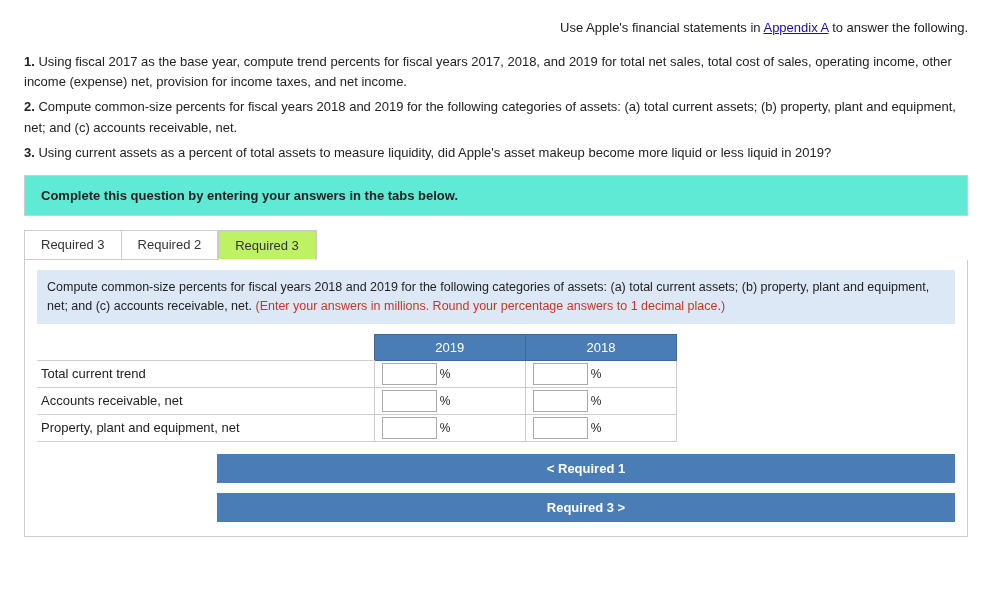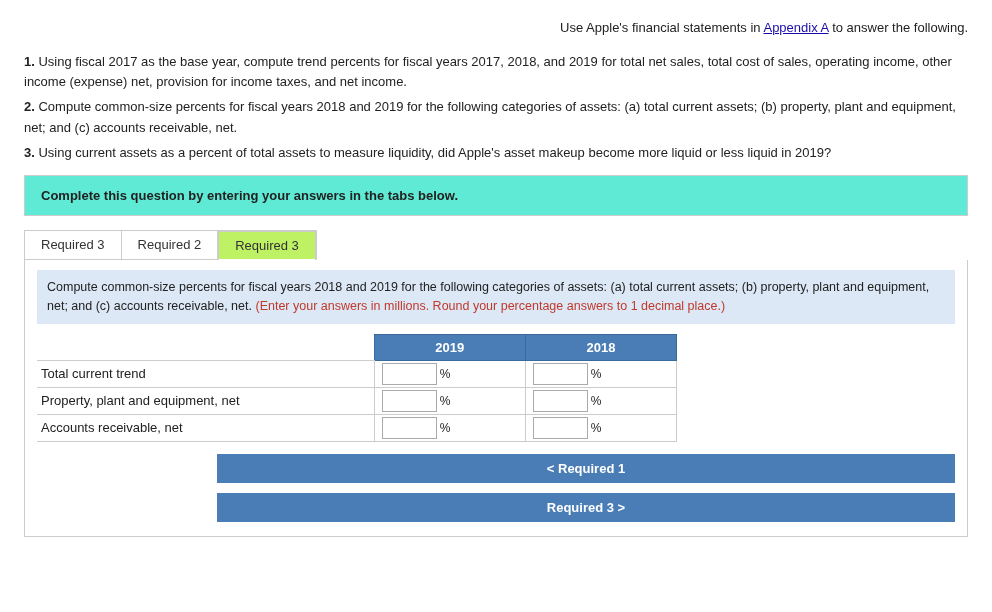--- a/index.html
+++ b/index.html
@@ -89,21 +89,21 @@
       border-collapse: collapse;
       width: 640px;
       font-size: 13px;
     }
     .data-table th {
       background: #4a7db5;
       color: #fff;
       text-align: center;
       padding: 5px 10px;
       border: 1px solid #3a6a9a;
-      font-weight: bold;
+      font-weight: normal;
       font-size: 13px;
     }
     .data-table th.blank {
       background: #fff;
       border: none;
       border-bottom: 1px solid #ccc;
     }
     .data-table td {
       border: 1px solid #ccc;
       padding: 4px 6px;
@@ -219,38 +219,38 @@
         </td>
         <td class="input-cell">
           <div class="input-wrapper">
             <span class="pct-sign"></span>
             <input type="text" value="" style="">
             <span class="pct-sign">%</span>
           </div>
         </td>
       </tr>
       <tr>
+        <td class="label-cell">Accounts receivable, net</td>
+        <td class="input-cell">
+          <div class="input-wrapper">
+            <span class="pct-sign"></span>
+            <input type="text" value="" style="">
+            <span class="pct-sign">%</span>
+          </div>
+        </td>
+        <td class="input-cell">
+          <div class="input-wrapper">
+            <span class="pct-sign"></span>
+            <input type="text" value="" style="">
+            <span class="pct-sign">%</span>
+          </div>
+        </td>
+      </tr>
+      <tr>
         <td class="label-cell">Property, plant and equipment, net</td>
-        <td class="input-cell">
-          <div class="input-wrapper">
-            <span class="pct-sign"></span>
-            <input type="text" value="" style="">
-            <span class="pct-sign">%</span>
-          </div>
-        </td>
-        <td class="input-cell">
-          <div class="input-wrapper">
-            <span class="pct-sign"></span>
-            <input type="text" value="" style="">
-            <span class="pct-sign">%</span>
-          </div>
-        </td>
-      </tr>
-      <tr>
-        <td class="label-cell">Accounts receivable, net</td>
         <td class="input-cell">
           <div class="input-wrapper">
             <span class="pct-sign"></span>
             <input type="text" value="" style="">
             <span class="pct-sign">%</span>
           </div>
         </td>
         <td class="input-cell">
           <div class="input-wrapper">
             <span class="pct-sign"></span>

